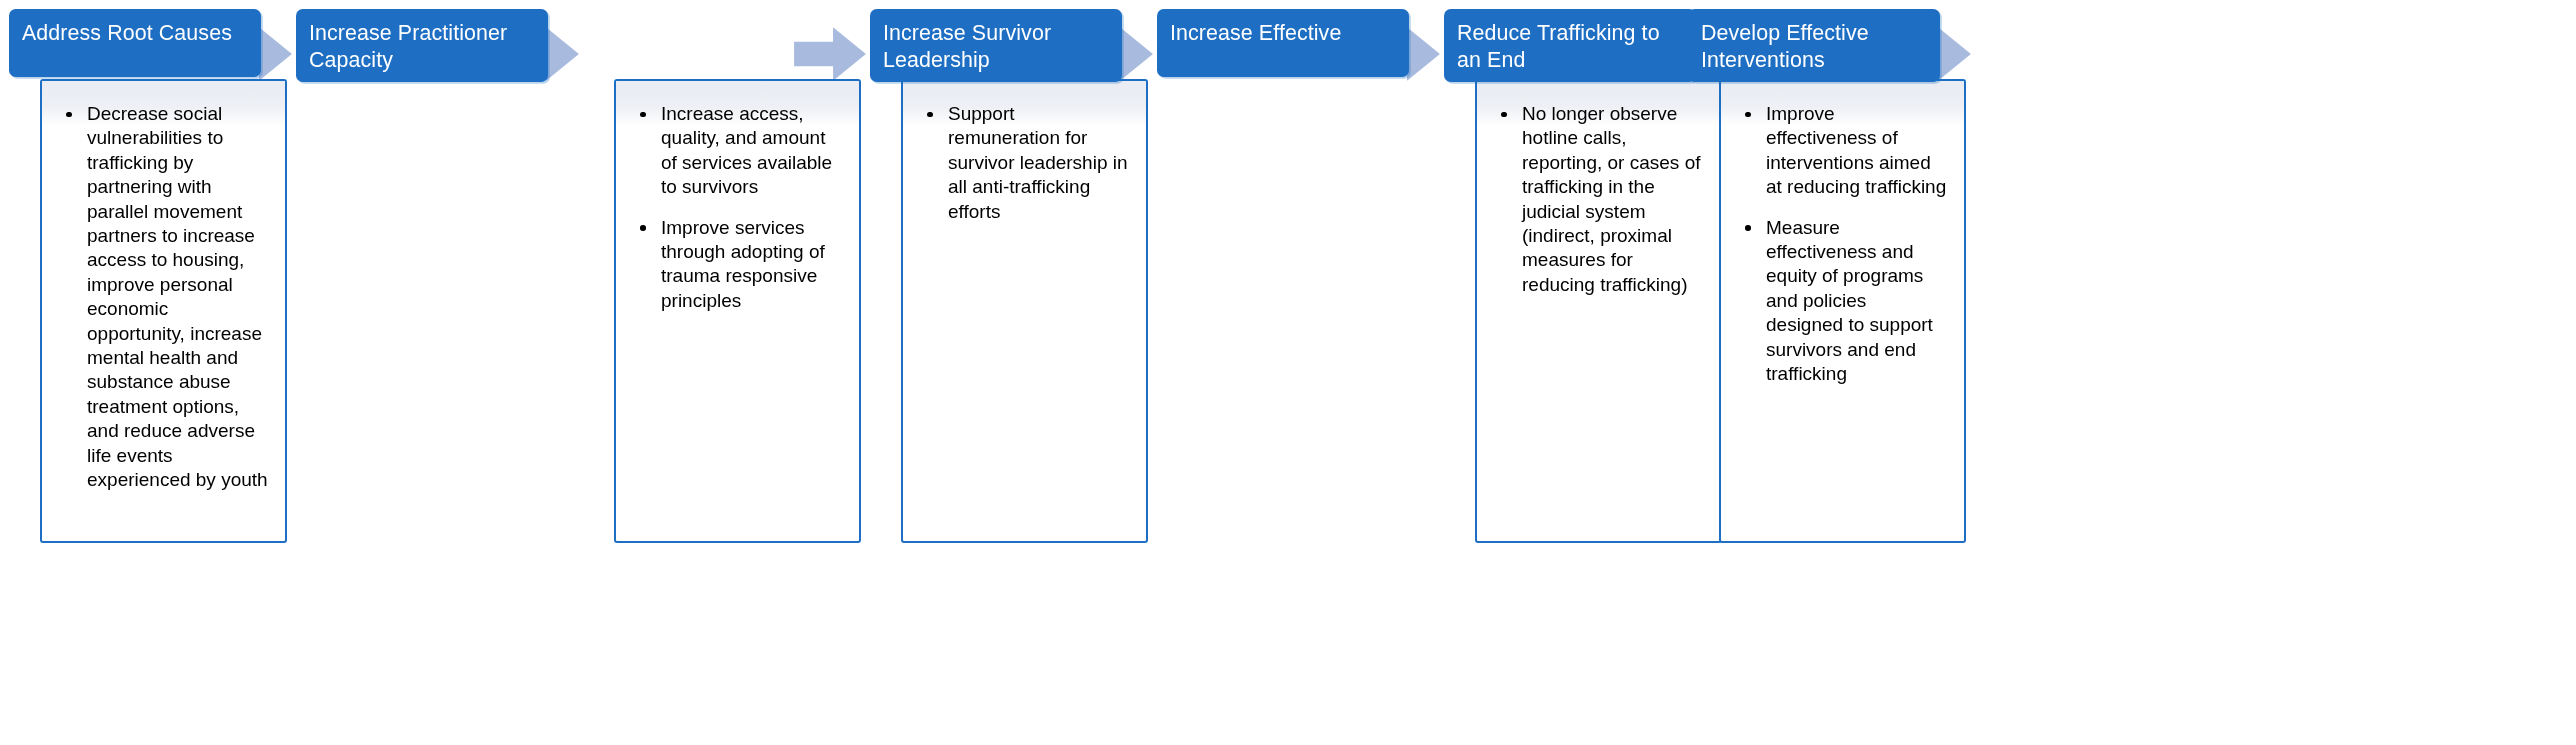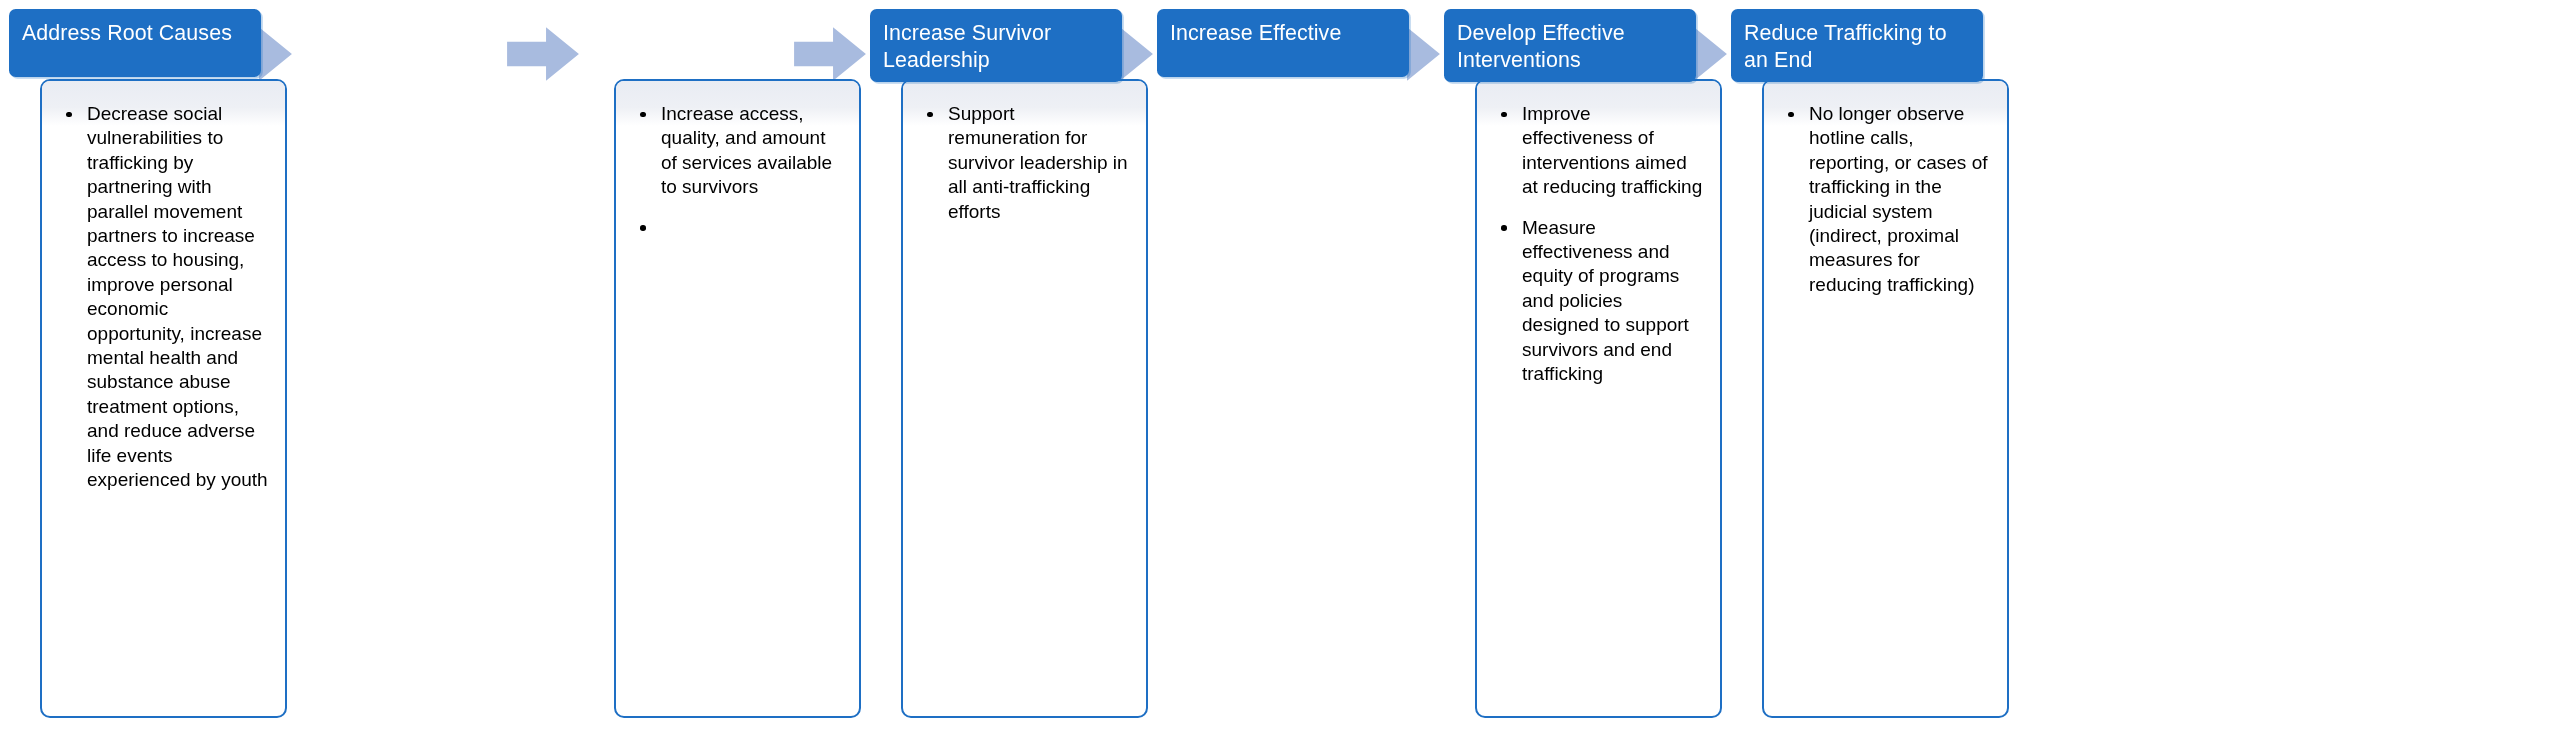--- a/index.html
+++ b/index.html
@@ -39,25 +39,25 @@
     padding:11px 13.4px 8.6px 13.4px;
     letter-spacing:0.1px;
     z-index:3;
     box-shadow:1.8px 1.8px 0 rgba(30,111,196,.30);
   }
   .stage .body{
     position:absolute;
     left:40px;
     top:79px;
     width:247px;
-    height:639px;
+    height:464px;
     box-sizing:border-box;
     background:#ffffff;
     border:2.4px solid #1E6FC4;
-    border-radius:10px;
+    border-radius:3px;
     z-index:2;
     overflow:hidden;
   }
   
   .stage .body::before{
     content:"";
     position:absolute;
     left:0;top:0;right:0;height:45px;
     background:linear-gradient(180deg,#e9ecf3 0%,#eef0f5 58%,#ffffff 100%);
     pointer-events:none;
@@ -110,31 +110,32 @@
           <li><span class="dot"></span><span>Decrease social vulnerabilities to trafficking by partnering with parallel movement partners to increase access to housing, improve personal economic opportunity, increase mental health and substance abuse treatment options, and reduce adverse life events experienced by youth</span></li>
         </ul>
       </div>
       <div class="arrow">
         <svg viewBox="0 0 118 92" xmlns="http://www.w3.org/2000/svg" aria-hidden="true">
           <polygon points="0,26 64,26 64,2 118,46 64,90 64,66 0,66" fill="#A8BBDF"></polygon>
         </svg>
       </div>
     </div>
     <div class="stage">
+      <div class="hdr">Increase Practitioner Capacity</div>
       <div class="arrow">
         <svg viewBox="0 0 118 92" xmlns="http://www.w3.org/2000/svg" aria-hidden="true">
           <polygon points="0,26 64,26 64,2 118,46 64,90 64,66 0,66" fill="#A8BBDF"></polygon>
         </svg>
       </div>
     </div>
     <div class="stage">
       <div class="body">
         <ul class="bullets">
           <li><span class="dot"></span><span>Increase access, quality, and amount of services available to survivors</span></li>
-          <li><span class="dot"></span></li>
+          <li><span class="dot"></span><span>Improve services through adopting of trauma responsive principles</span></li>
         </ul>
       </div>
       <div class="arrow">
         <svg viewBox="0 0 118 92" xmlns="http://www.w3.org/2000/svg" aria-hidden="true">
           <polygon points="0,26 64,26 64,2 118,46 64,90 64,66 0,66" fill="#A8BBDF"></polygon>
         </svg>
       </div>
     </div>
     <div class="stage">
       <div class="hdr">Increase Survivor Leadership</div>
@@ -150,36 +151,36 @@
       </div>
     </div>
     <div class="stage">
       <div class="hdr">Increase Effective</div>
       <div class="arrow">
         <svg viewBox="0 0 118 92" xmlns="http://www.w3.org/2000/svg" aria-hidden="true">
           <polygon points="0,26 64,26 64,2 118,46 64,90 64,66 0,66" fill="#A8BBDF"></polygon>
         </svg>
       </div>
     </div>
+    <div class="stage last">
+      <div class="hdr">Reduce Trafficking to an End</div>
+      <div class="body">
+        <ul class="bullets">
+          <li><span class="dot"></span><span>No longer observe hotline calls, reporting, or cases of trafficking in the judicial system (indirect, proximal measures for reducing trafficking)</span></li>
+        </ul>
+      </div>
+    </div>
     <div class="stage">
       <div class="hdr">Develop Effective Interventions</div>
       <div class="body">
         <ul class="bullets">
           <li><span class="dot"></span><span>Improve effectiveness of interventions aimed at reducing trafficking</span></li>
           <li><span class="dot"></span><span>Measure effectiveness and equity of programs and policies designed to support survivors and end trafficking</span></li>
         </ul>
       </div>
       <div class="arrow">
         <svg viewBox="0 0 118 92" xmlns="http://www.w3.org/2000/svg" aria-hidden="true">
           <polygon points="0,26 64,26 64,2 118,46 64,90 64,66 0,66" fill="#A8BBDF"></polygon>
         </svg>
       </div>
     </div>
-    <div class="stage last">
-      <div class="hdr">Reduce Trafficking to an End</div>
-      <div class="body">
-        <ul class="bullets">
-          <li><span class="dot"></span><span>No longer observe hotline calls, reporting, or cases of trafficking in the judicial system (indirect, proximal measures for reducing trafficking)</span></li>
-        </ul>
-      </div>
-    </div>
   </div>
 
 
 </body></html>

